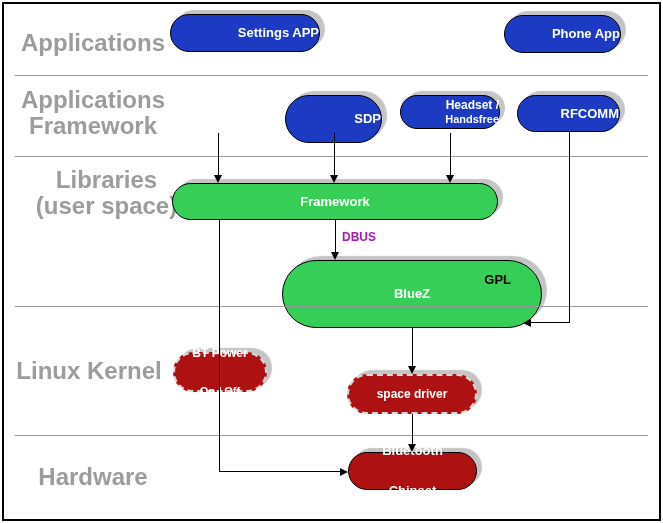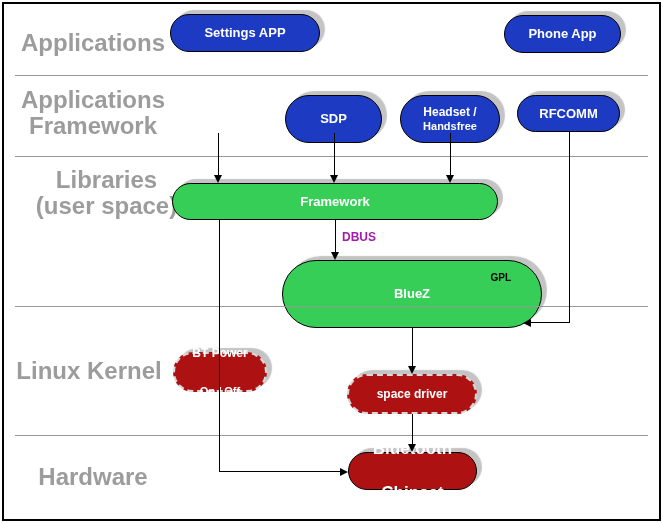--- a/index.html
+++ b/index.html
@@ -65,41 +65,41 @@
     align-items: center;
     justify-content: center;
     text-align: center;
     color: #fff;
     font-size: 13px;
     line-height: 1.2;
     box-shadow: 5px -4px 1px var(--shadow);
     z-index: 2;
   }
   .pill .sub { font-size: 11px; }
-  .blue  { background: var(--app-node); }
+  .blue  { background: var(--app-node); align-items: flex-end; }
   .green { background: var(--lib-node); }
   .red   { background: var(--kernel-node); gap: 24px; }
   .dashed { border: 2px dashed #d8d8d8; }
   .n-settings  { left: 170px; top: 14px;  width: 150px; height: 38px; }
   .n-phone     { left: 504px; top: 15px;  width: 117px; height: 38px; }
   .n-gap       { left: 172px; top: 95px;  width: 91px;  height: 38px; }
   .n-sdp       { left: 285px; top: 95px;  width: 97px;  height: 48px; }
-  .n-headset   { left: 400px; top: 95px;  width: 100px; height: 48px; font-size: 12px; }
+  .n-headset   { left: 400px; top: 95px;  width: 100px; height: 34px; font-size: 12px; }
   .n-rfcomm    { left: 517px; top: 95px;  width: 103px; height: 37px; }
   .n-framework { left: 172px; top: 183px; width: 326px; height: 37px; }
   .n-bluez     { left: 282px; top: 260px; width: 260px; height: 68px; border-radius: 34px; }
   .n-btpower   { left: 173px; top: 352px; width: 94px;  height: 40px; font-size: 12px; }
   .n-uart      { left: 347px; top: 374px; width: 130px; height: 40px; font-size: 12px; }
-  .n-chipset   { left: 348px; top: 452px; width: 129px; height: 38px; font-size: 17px; }
+  .n-chipset   { left: 348px; top: 452px; width: 129px; height: 38px; font-size: 13px; }
   .gpl-tag {
     position: absolute;
     top: 11px;
     right: 30px;
     color: #000;
-    font-size: 10px;
+    font-size: 13px;
   }
   
   .vline, .hline { position: absolute; background: var(--line); z-index: 4; }
   .vline { width: 1px; }
   .hline { height: 1px; }
   .arr { position: absolute; width: 0; height: 0; z-index: 4; }
   .arr-down  { border-left: 4px solid transparent; border-right: 4px solid transparent; border-top: 8px solid var(--line); }
   .arr-left  { border-top: 4px solid transparent; border-bottom: 4px solid transparent; border-right: 8px solid var(--line); }
   .arr-right { border-top: 4px solid transparent; border-bottom: 4px solid transparent; border-left: 8px solid var(--line); }
   .edge-label {

